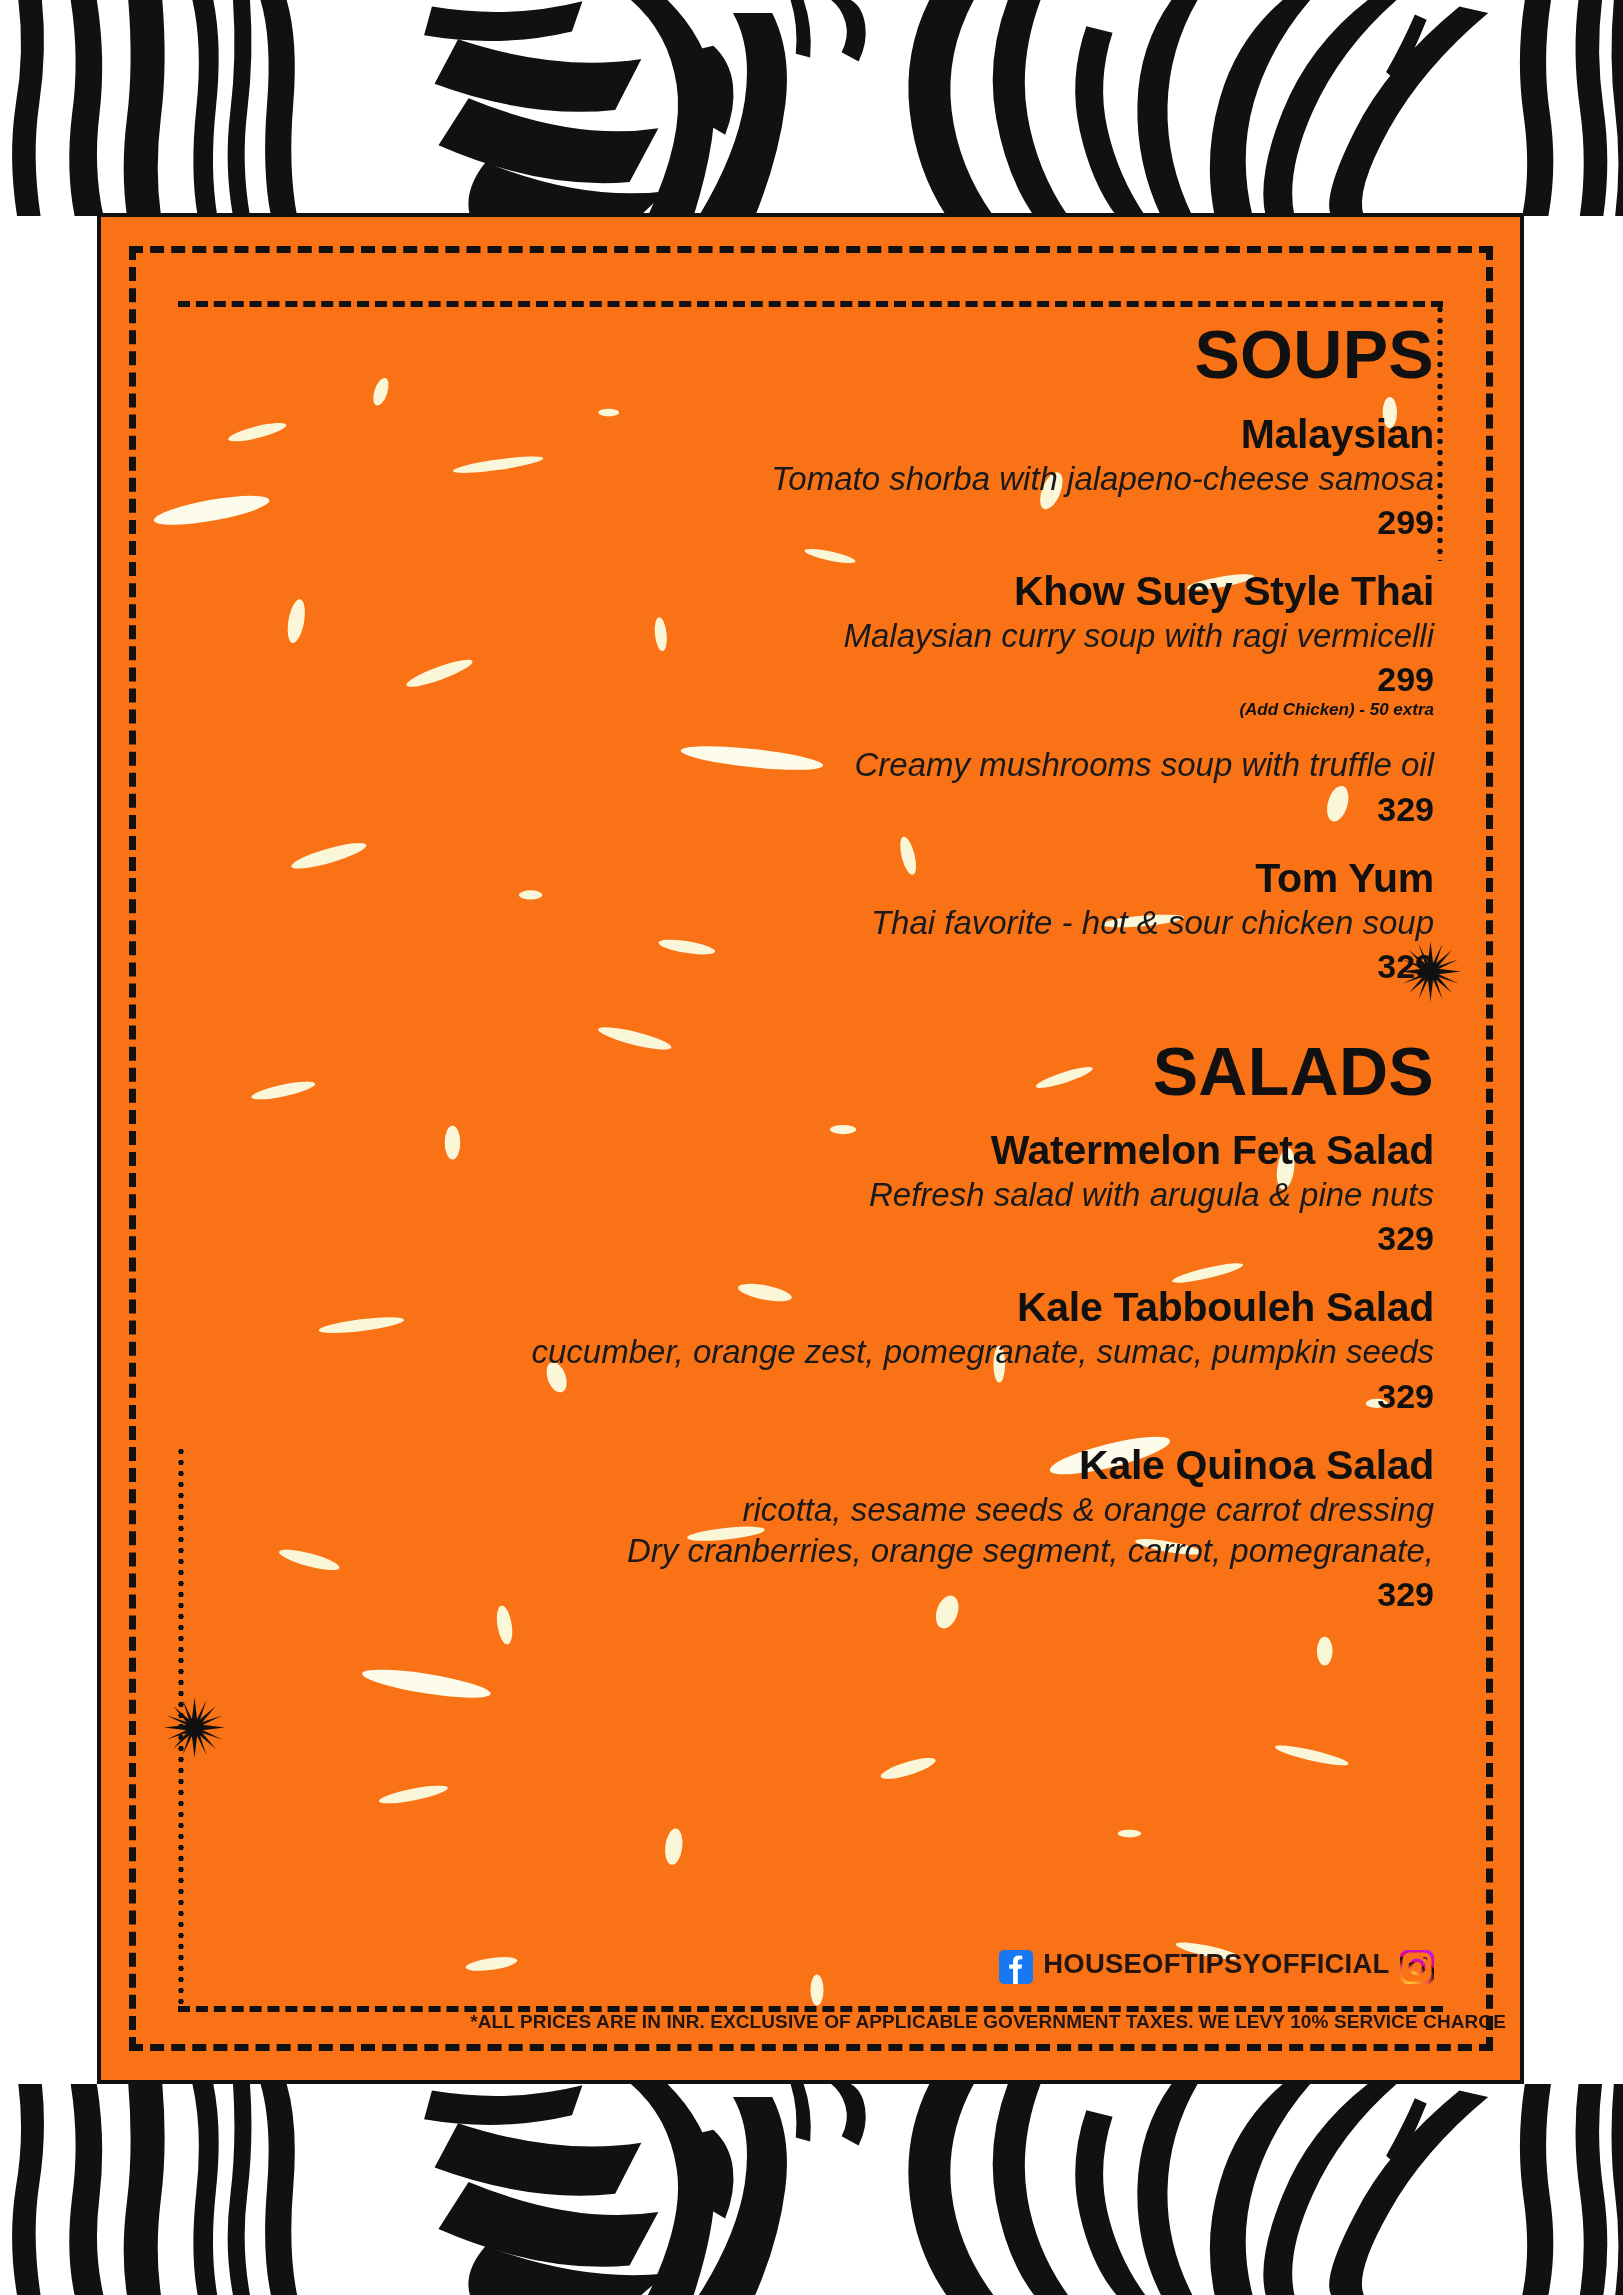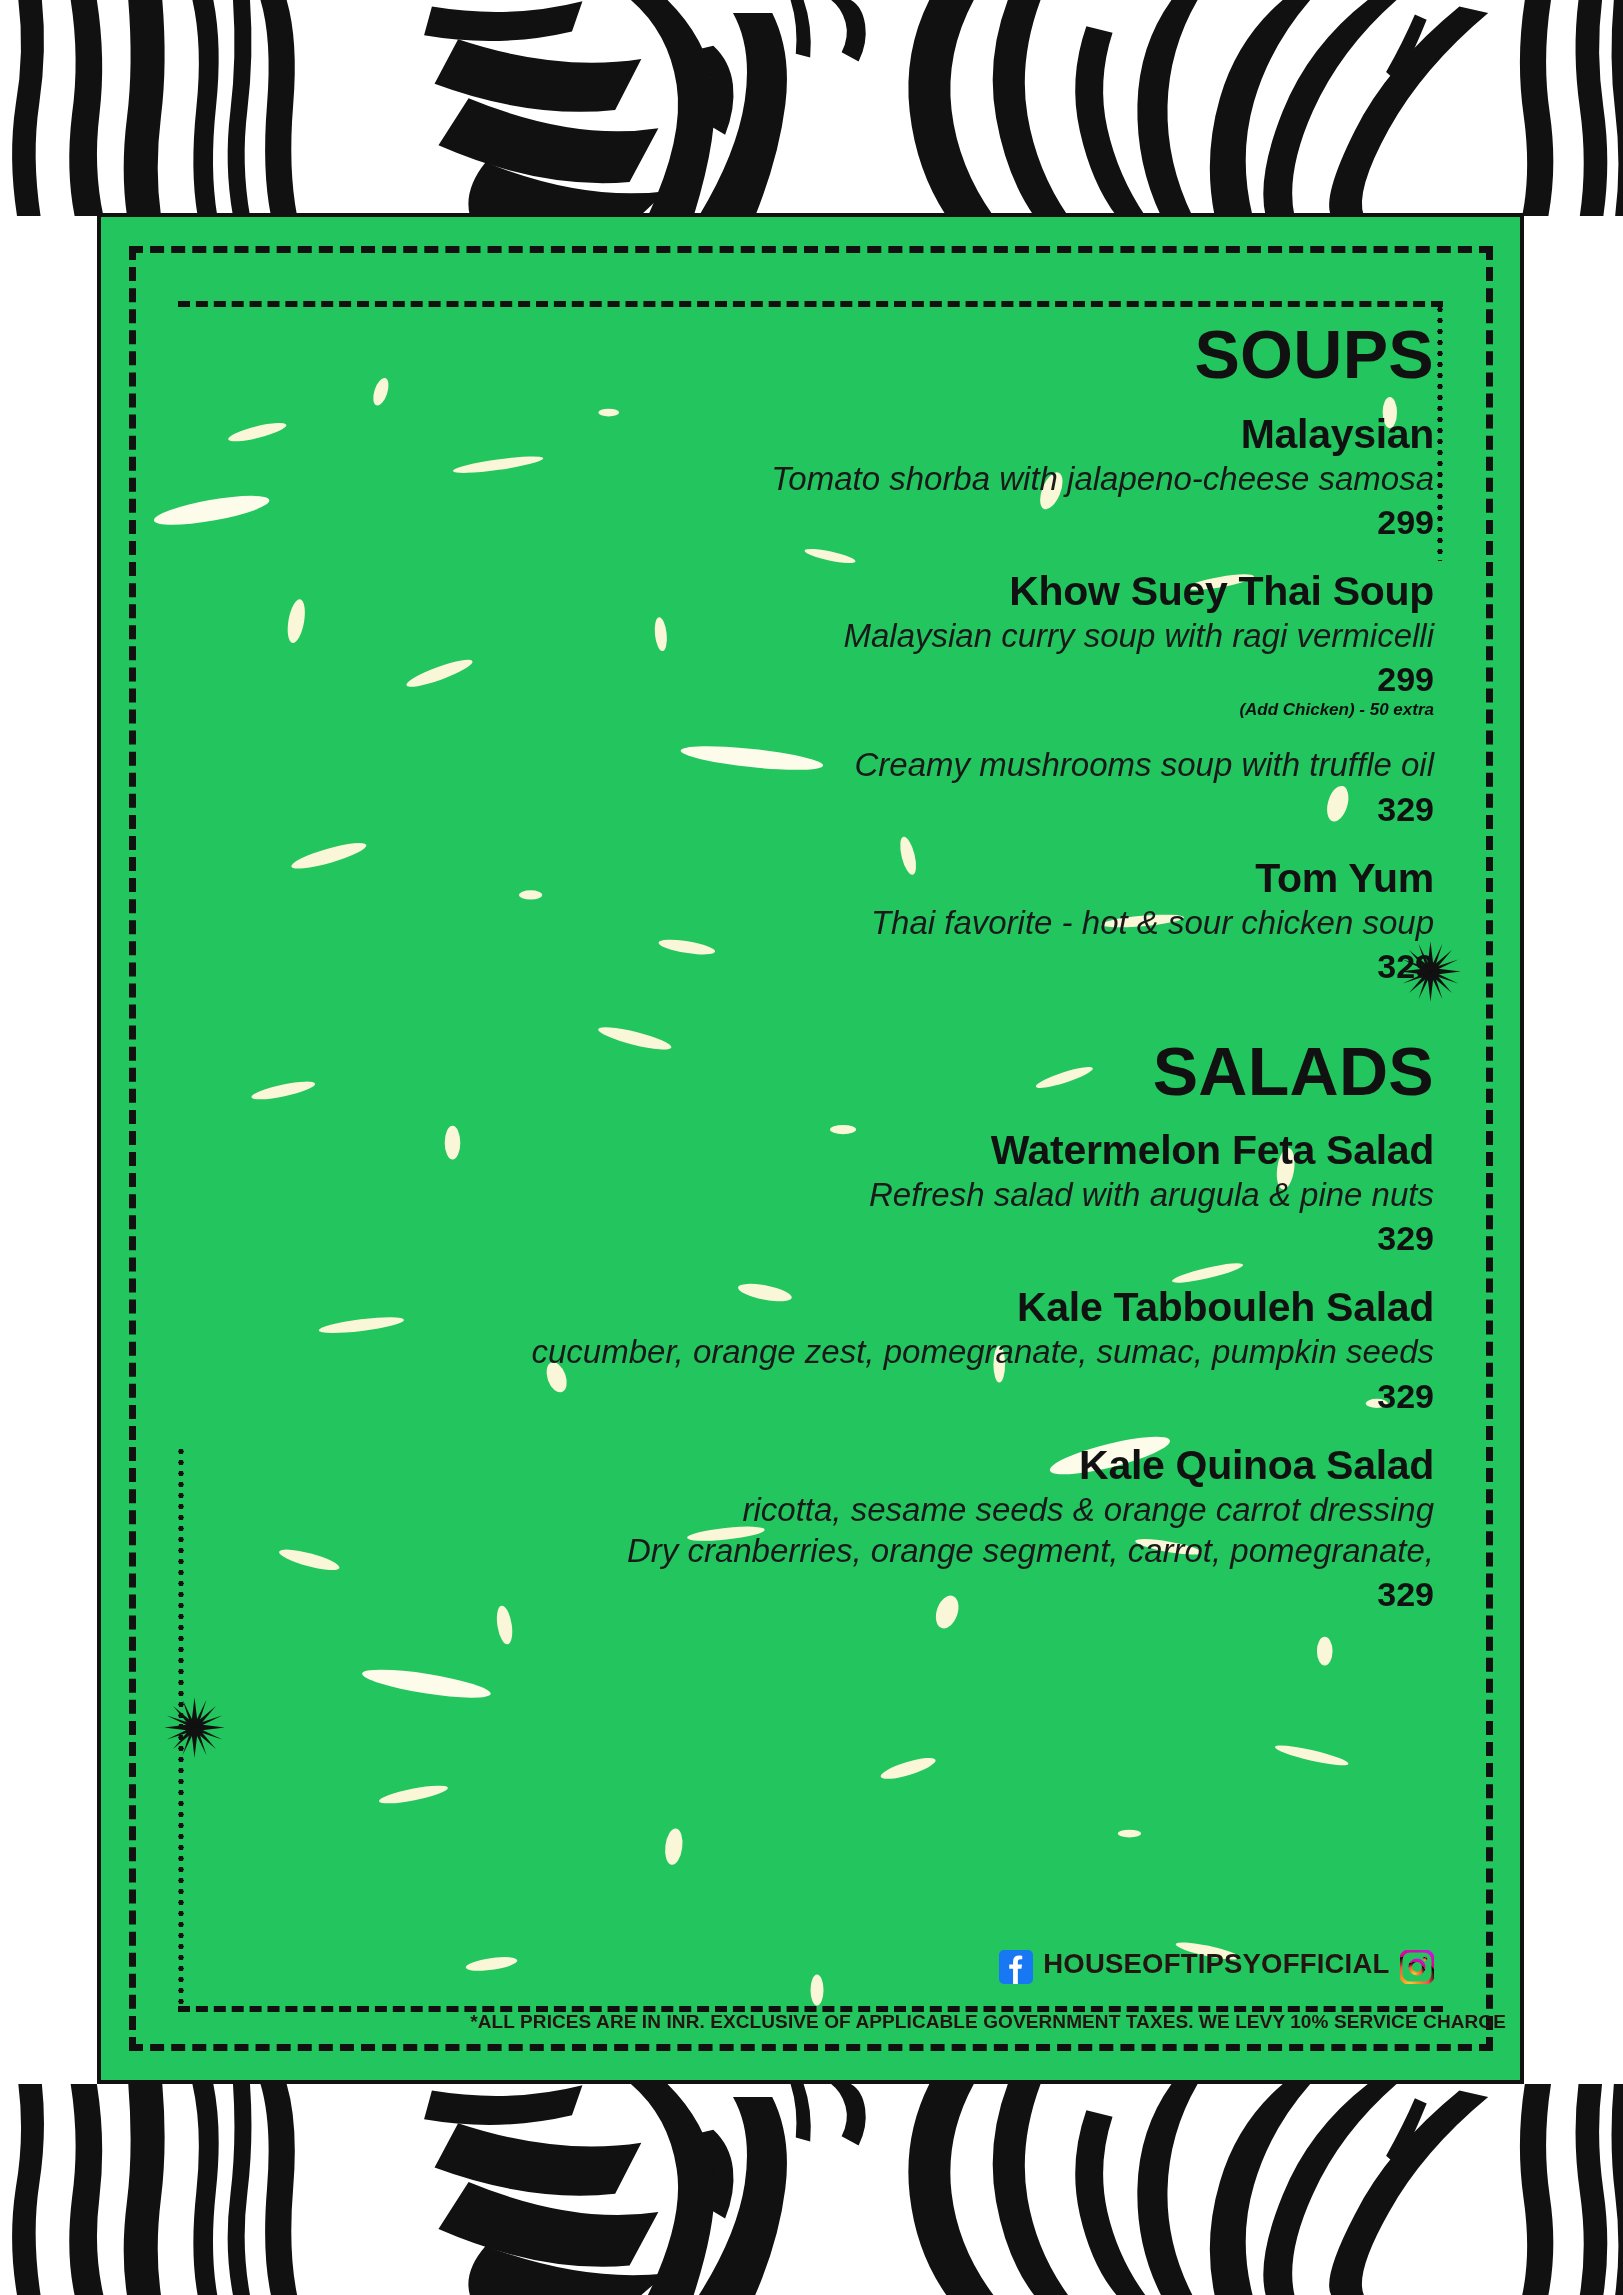--- a/index.html
+++ b/index.html
@@ -29,21 +29,21 @@
   .zebra-bottom { top: 2084px; height: 211px; }
   .zebra-band svg { display: block; width: 1623px; height: 100%; }
 
   
   .menu-card {
     position: absolute;
     left: 97px;
     top: 213px;
     width: 1427px;
     height: 1871px;
-    background: #22c55e;
+    background: #f97316;
     border: 4.6px solid #111111;
     box-sizing: border-box;
     overflow: hidden;
   }
 
   
   .paper-texture {
     position: absolute;
     inset: 0;
     pointer-events: none;
@@ -363,21 +363,21 @@
 
     <h1 class="section-heading section-soups">SOUPS</h1>
 
     <div class="menu-item">
       <p class="item-name">Malaysian</p>
       <p class="item-desc">Tomato shorba with jalapeno-cheese samosa</p>
       <p class="item-price">299</p>
     </div>
 
     <div class="menu-item tight">
-      <p class="item-name">Khow Suey Thai Soup</p>
+      <p class="item-name">Khow Suey Style Thai</p>
       <p class="item-desc">Malaysian curry soup with ragi vermicelli</p>
       <p class="item-price">299</p>
       <p class="item-note">(Add Chicken) - 50 extra</p>
     </div>
 
     <div class="menu-item tight">
       <p class="item-desc">Creamy mushrooms soup with truffle oil</p>
       <p class="item-price">329</p>
     </div>
 

